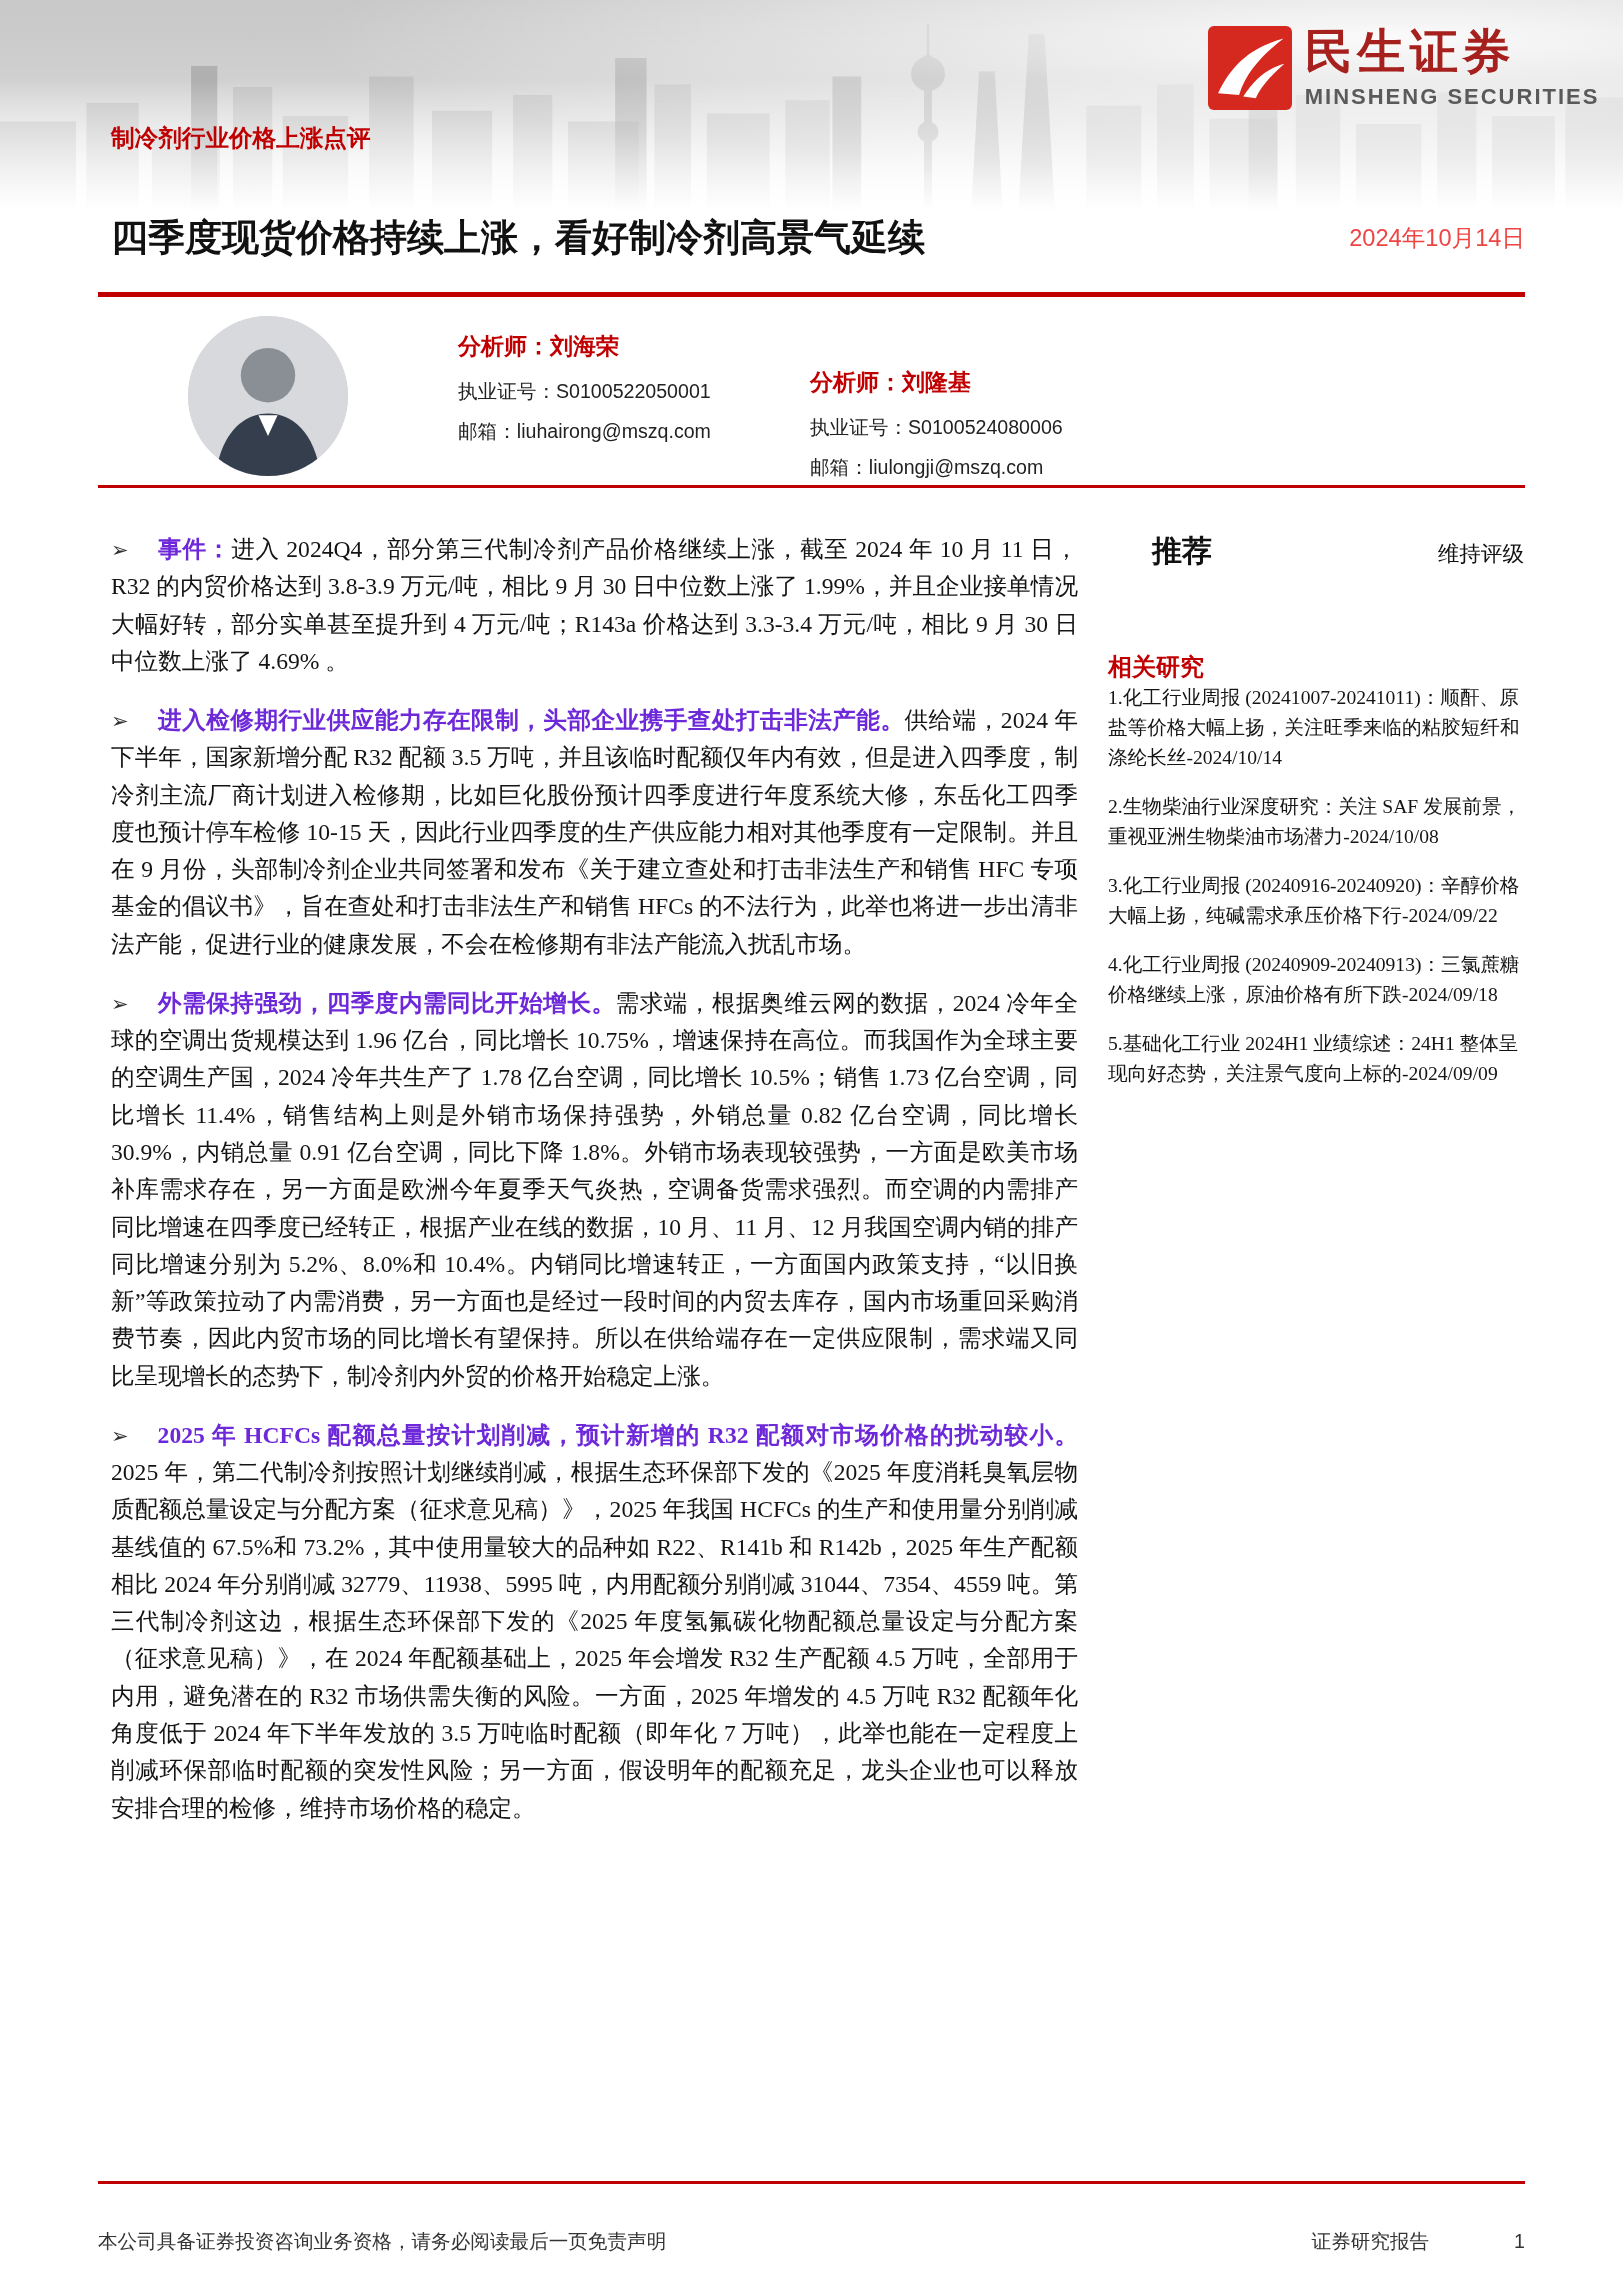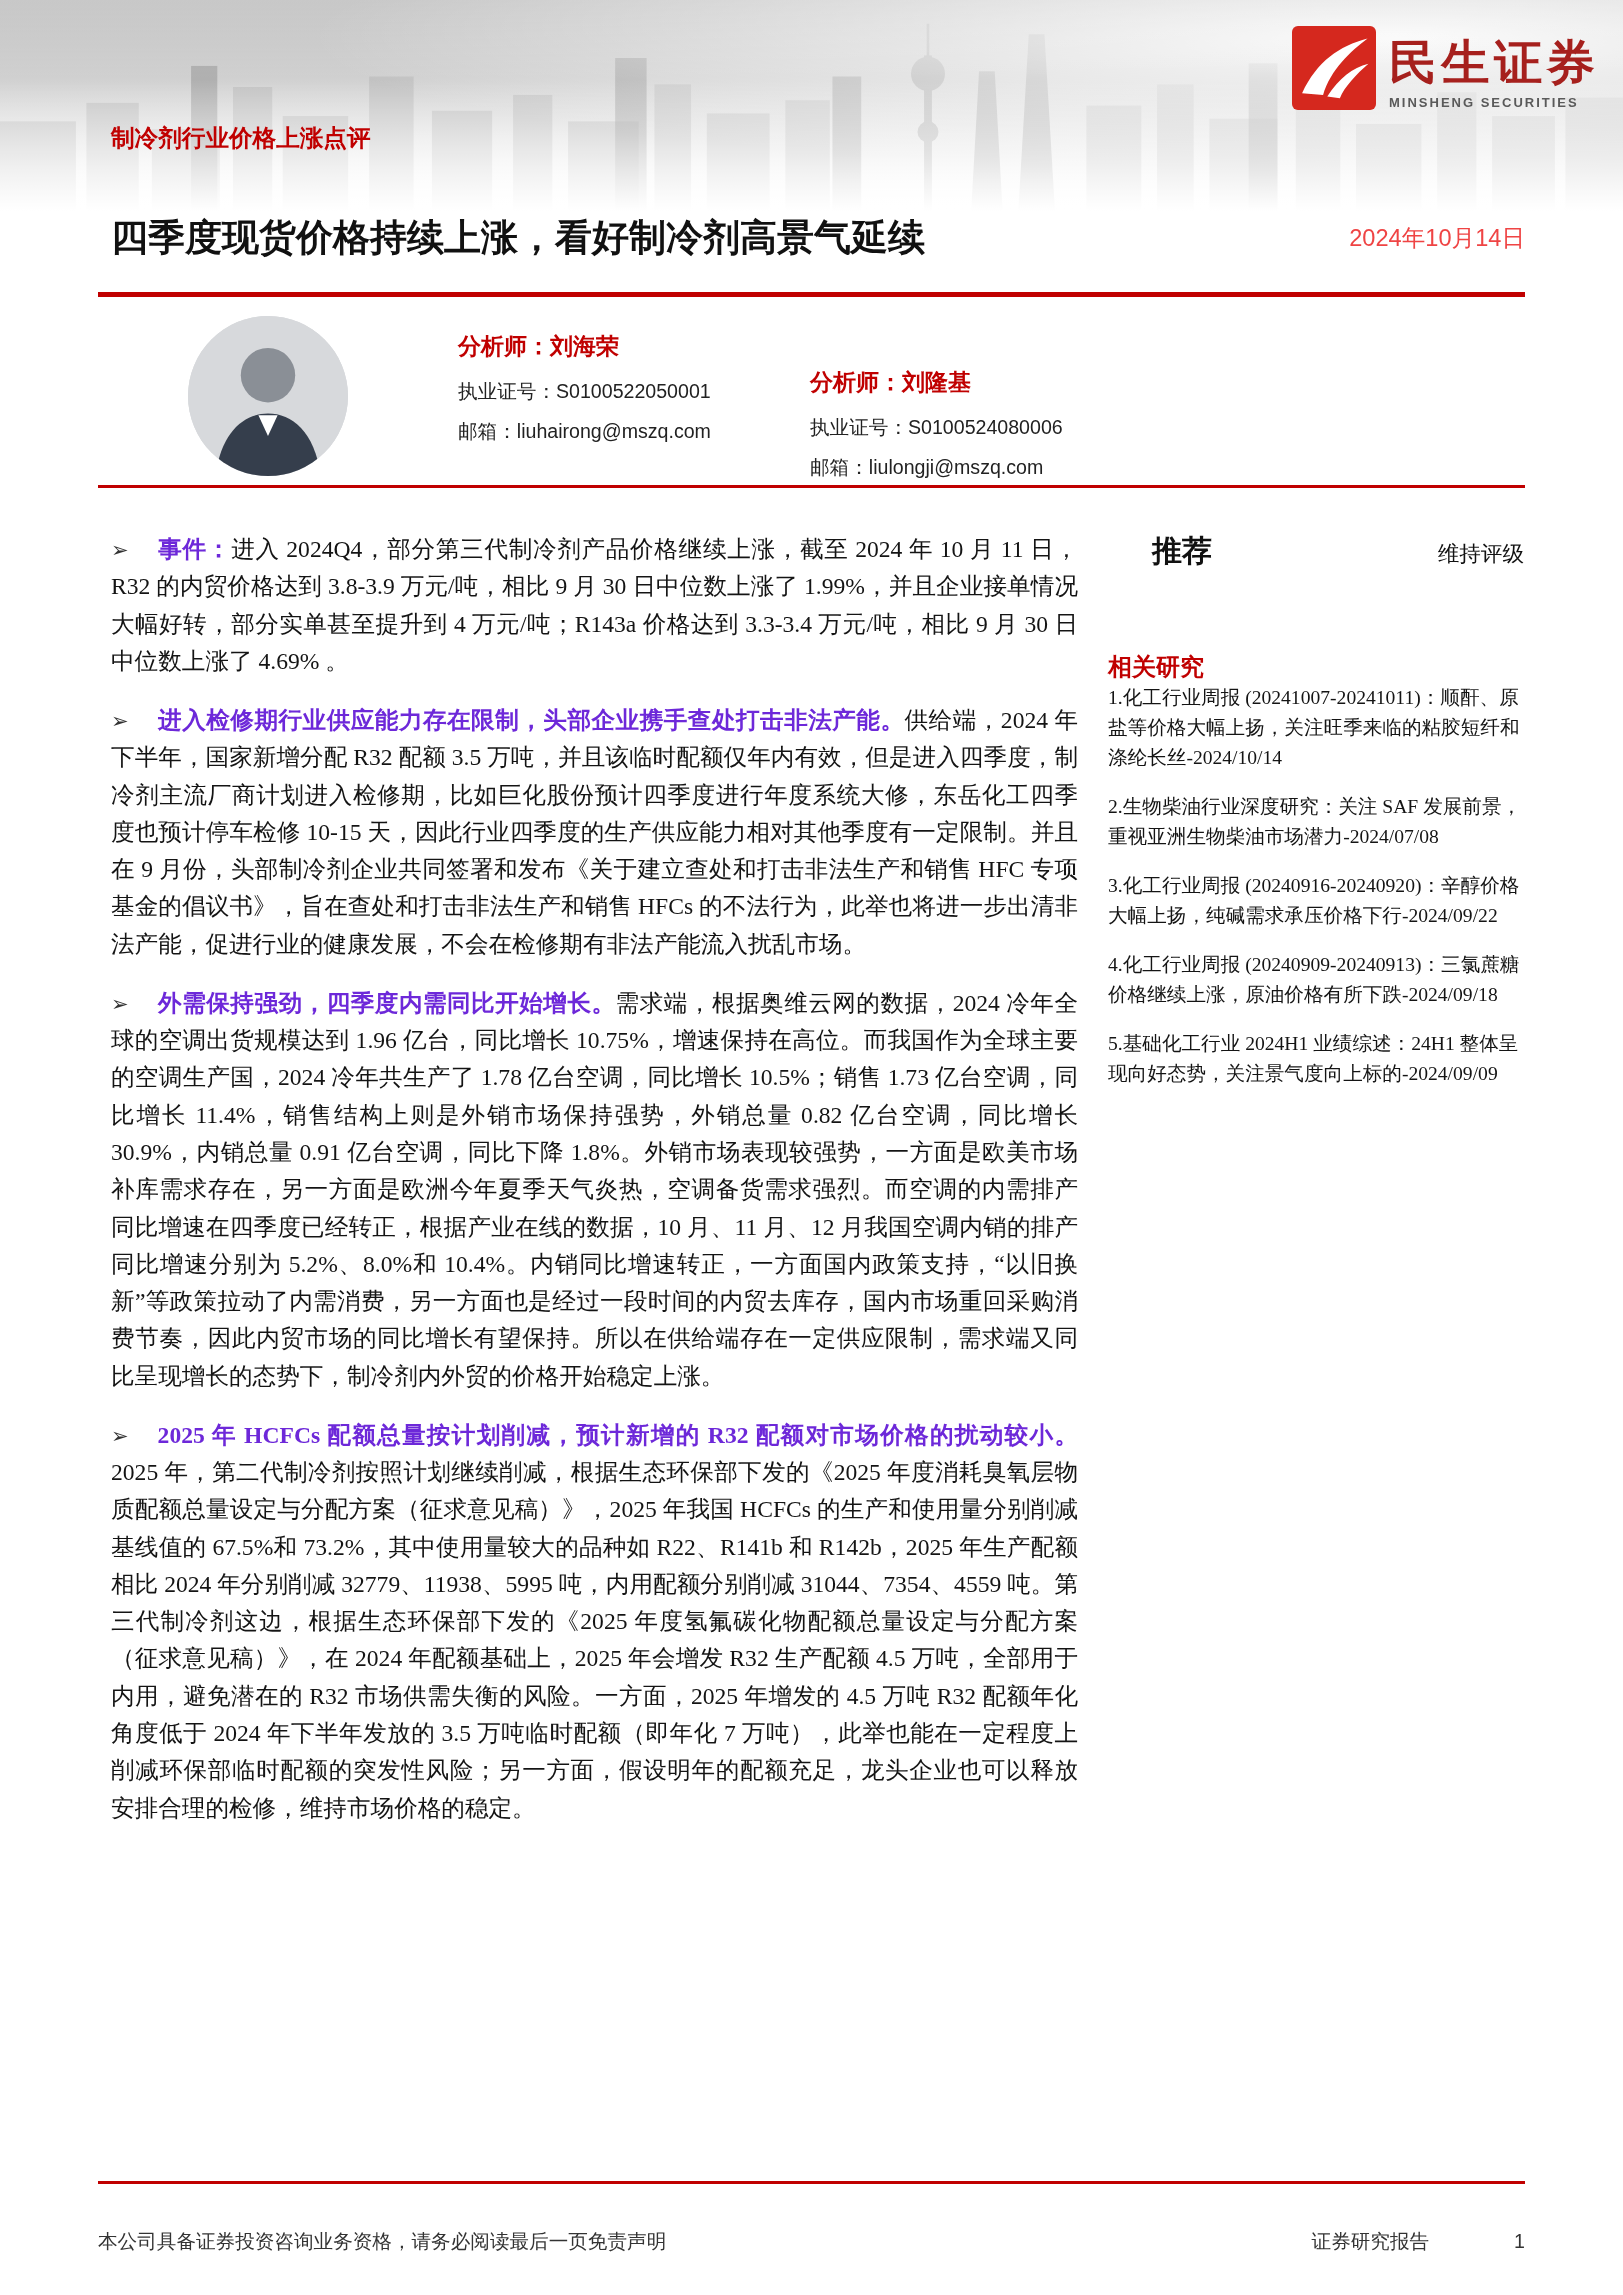--- a/index.html
+++ b/index.html
@@ -58,21 +58,21 @@
   .logo-mark { width: 84px; height: 84px; display:block; }
   .logo-text { display: flex; flex-direction: column; }
   .logo-cn {
     font-size: 48px;
     font-weight: 700;
     color: #a6201d;
     letter-spacing: 4.6px;
     line-height: 1.1;
   }
   .logo-en {
-    font-size: 13px;
+    font-size: 22px;
     font-weight: 600;
     color: #5a5a5a;
     letter-spacing: 2px;
     margin-top: 5.2px;
   }
 
   
   .title-row {
     position: absolute;
     left: 111px; right: 98px; top: 217px;
@@ -278,21 +278,21 @@
   </div>
 
   <div class="side-col">
     <div class="rating-row">
       <div class="rating-value">推荐</div>
       <div class="rating-action">维持评级</div>
     </div>
     <div class="related-title">相关研究</div>
     <div class="related-list">
       <div class="related-item">1.化工行业周报 (20241007-20241011)：顺酐、原盐等价格大幅上扬，关注旺季来临的粘胶短纤和涤纶长丝-2024/10/14</div>
-      <div class="related-item">2.生物柴油行业深度研究：关注 SAF 发展前景，重视亚洲生物柴油市场潜力-2024/07/08</div>
+      <div class="related-item">2.生物柴油行业深度研究：关注 SAF 发展前景，重视亚洲生物柴油市场潜力-2024/10/08</div>
       <div class="related-item">3.化工行业周报 (20240916-20240920)：辛醇价格大幅上扬，纯碱需求承压价格下行-2024/09/22</div>
       <div class="related-item">4.化工行业周报 (20240909-20240913)：三氯蔗糖价格继续上涨，原油价格有所下跌-2024/09/18</div>
       <div class="related-item">5.基础化工行业 2024H1 业绩综述：24H1 整体呈现向好态势，关注景气度向上标的-2024/09/09</div>
     </div>
   </div>
 
   <div class="footer-rule"></div>
   <div class="footer">
     <div class="footer-left">本公司具备证券投资咨询业务资格，请务必阅读最后一页免责声明</div>
     <div class="footer-right">证券研究报告</div>

